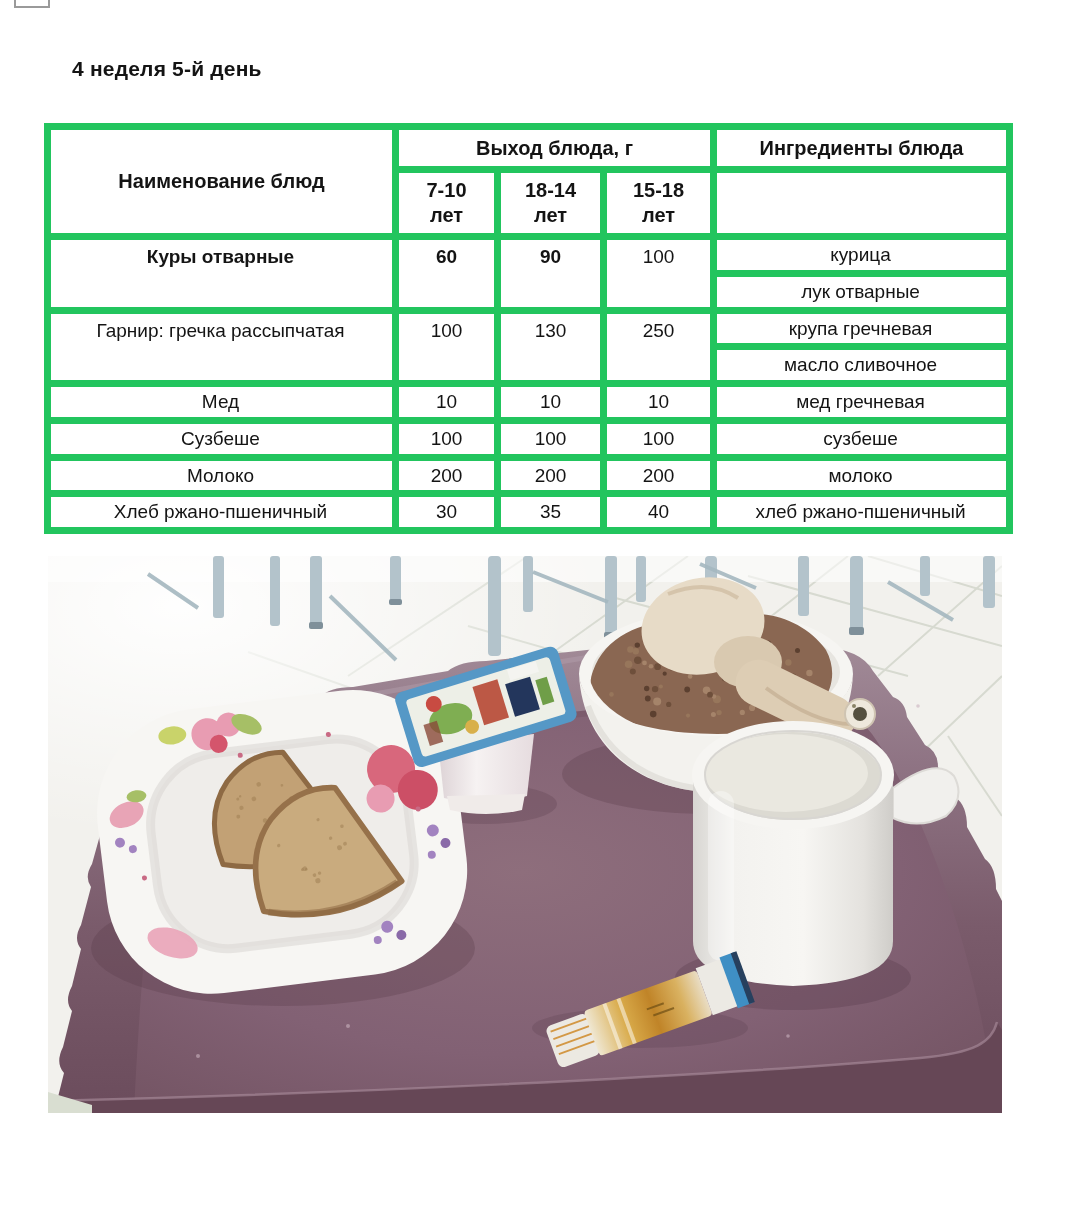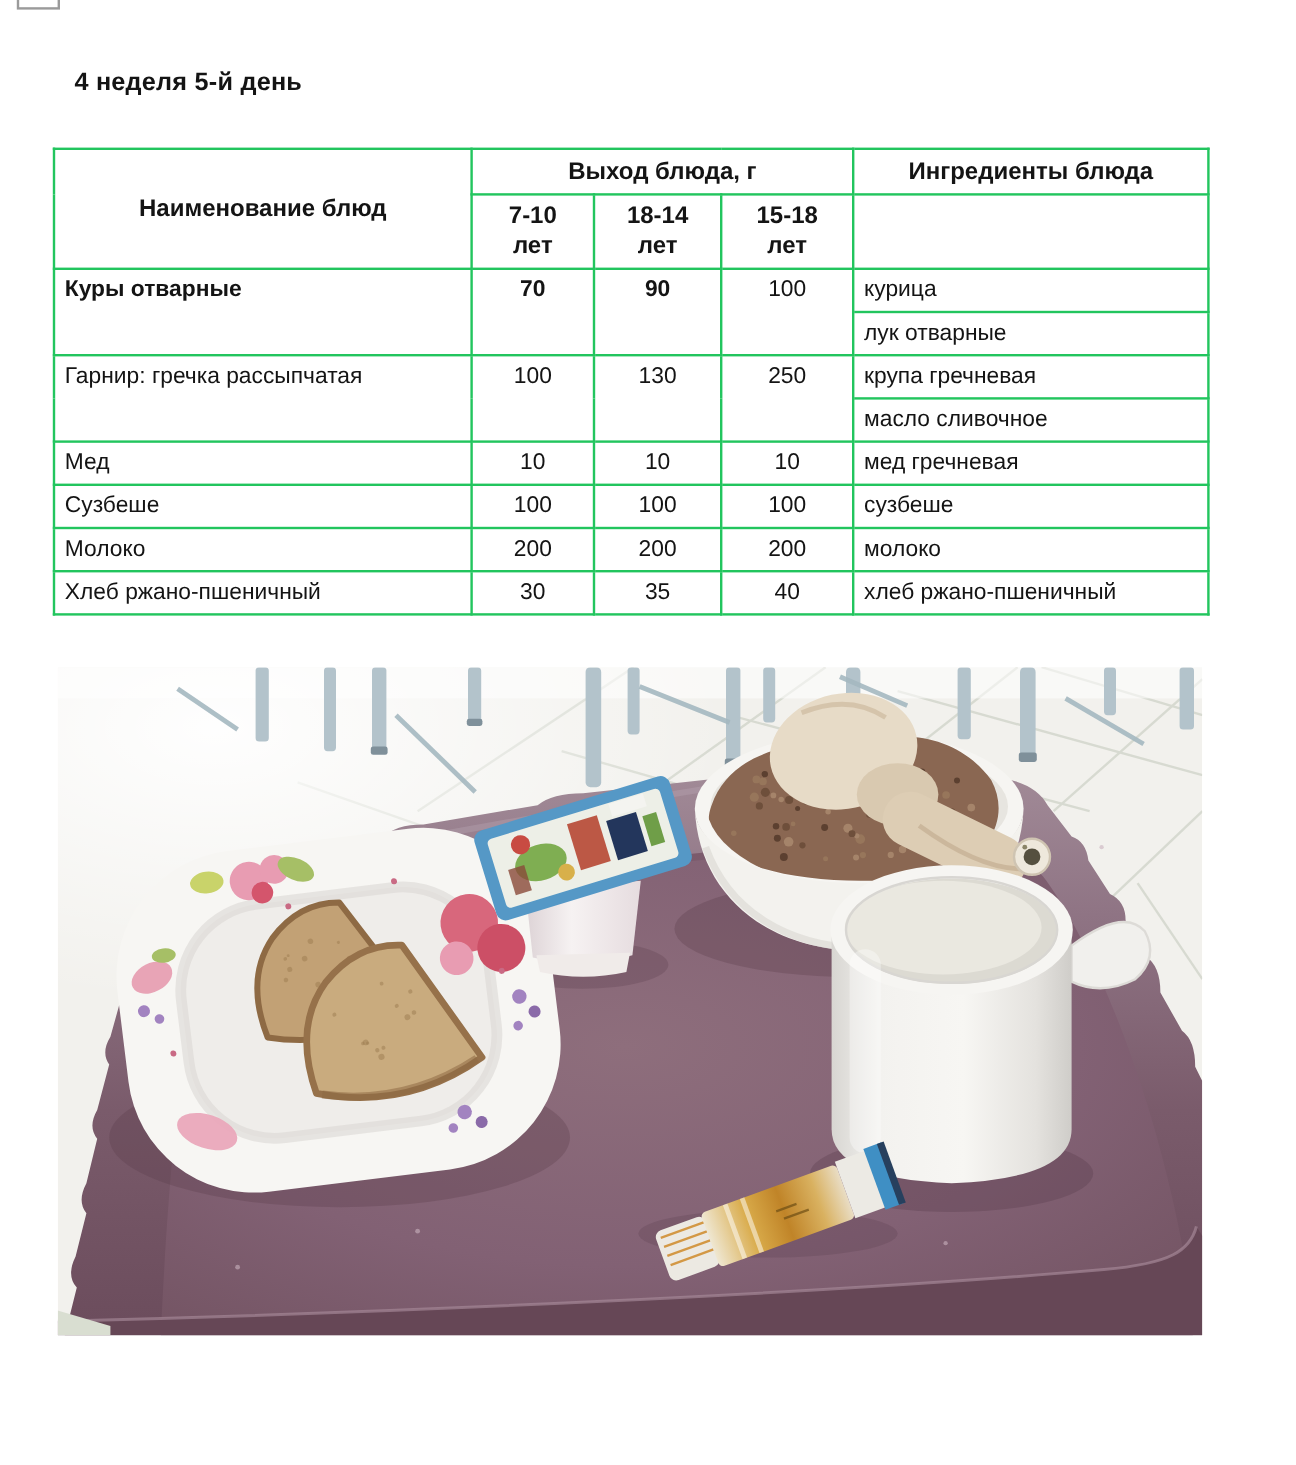--- a/index.html
+++ b/index.html
@@ -1,30 +1,30 @@
 <!DOCTYPE html>
 <html><head>
 <meta charset="utf-8">
 <style>
   html,body{margin:0;padding:0;background:#fff;}
   .page{position:relative;width:1080px;height:1221px;background:#fff;overflow:hidden;
         font-family:"Liberation Sans",sans-serif;color:#141414;}
   .corner-box{position:absolute;left:14px;top:-9px;width:32px;height:13px;background:#fff;
         border:2px solid #9a9a9a;}
-  .title{position:absolute;left:62px;top:57px;font-size:21px;font-weight:bold;letter-spacing:.2px;}
+  .title{position:absolute;left:72px;top:57px;font-size:21px;font-weight:bold;letter-spacing:.2px;}
   table.menu{position:absolute;left:44px;top:123px;width:962px;border-collapse:collapse;
         table-layout:fixed;font-size:19px;}
-  .menu th,.menu td{border:2px solid #22c55e;padding:3px 10px;line-height:1.25;}
+  .menu th,.menu td{border:7px solid #22c55e;padding:3px 10px;line-height:1.25;}
   .menu thead th{font-weight:bold;text-align:center;vertical-align:middle;font-size:20px;}
   .menu thead tr.r1 th{height:30px;}
   .menu thead tr.r2 th{height:54px;}
   .age{white-space:pre-line;font-size:19px;}
   .menu tbody tr{height:36px;}
   .cell{font-weight:normal;vertical-align:middle;}
-  .cell.name,.cell.ing{text-align:left;padding-left:8px;}
+  .cell.name,.cell.ing{text-align:center;padding-left:8px;}
   .cell.num{text-align:center;}
   .cell.b{font-weight:bold;}
   .cell.vtop{vertical-align:top;padding-top:5px;}
   .photo{position:absolute;left:48px;top:556px;width:954px;height:557px;overflow:hidden;}
 </style>
 </head>
 <body>
 
 <div class="page">
 
@@ -52,21 +52,21 @@
         <th class="age">18-14
 лет</th>
         <th class="age">15-18
 лет</th>
         <th></th>
       </tr>
     </thead>
     <tbody>
         <tr>
           <td class="cell name b vtop" rowspan="2">Куры отварные</td>
-          <td class="cell num b vtop" rowspan="2">70</td>
+          <td class="cell num b vtop" rowspan="2">60</td>
           <td class="cell num b vtop" rowspan="2">90</td>
           <td class="cell num vtop" rowspan="2">100</td>
           <td class="cell ing">курица</td>
         </tr>
         <tr>
           <td class="cell ing">лук отварные</td>
         </tr>
         <tr>
           <td class="cell name vtop" rowspan="2">Гарнир: гречка рассыпчатая</td>
           <td class="cell num vtop" rowspan="2">100</td>

